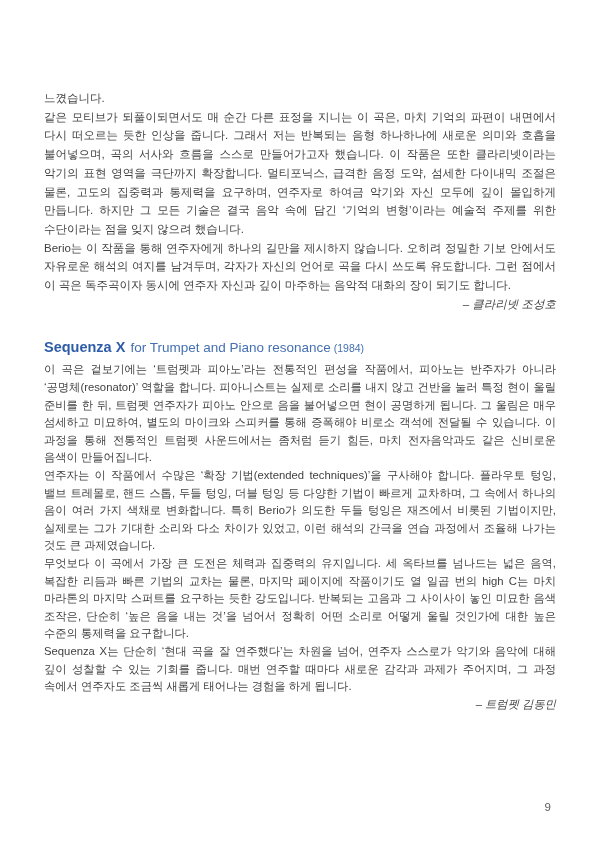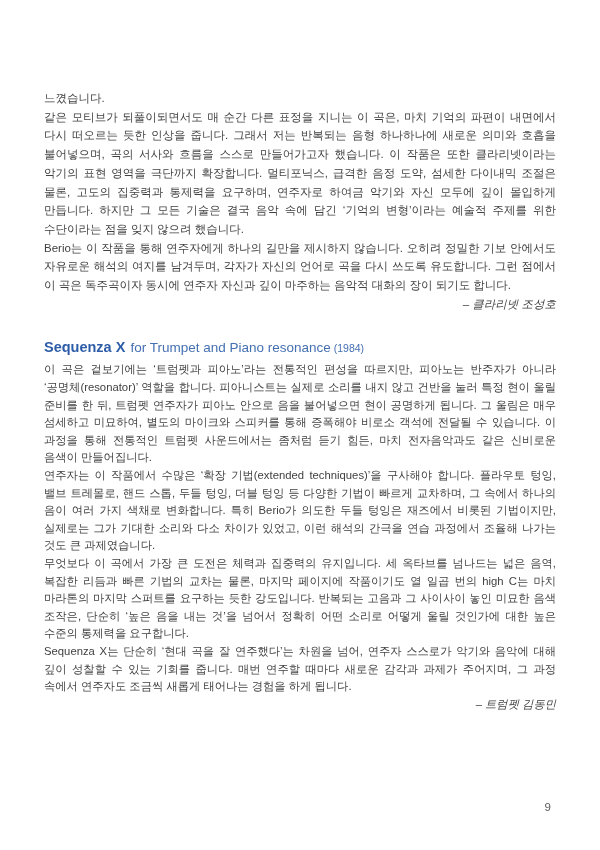--- a/index.html
+++ b/index.html
@@ -84,21 +84,21 @@
       <p>같은 모티브가 되풀이되면서도 매 순간 다른 표정을 지니는 이 곡은, 마치 기억의 파편이 내면에서 다시 떠오르는 듯한 인상을 줍니다. 그래서 저는 반복되는 음형 하나하나에 새로운 의미와 호흡을 불어넣으며, 곡의 서사와 흐름을 스스로 만들어가고자 했습니다. 이 작품은 또한 클라리넷이라는 악기의 표현 영역을 극단까지 확장합니다. 멀티포닉스, 급격한 음정 도약, 섬세한 다이내믹 조절은 물론, 고도의 집중력과 통제력을 요구하며, 연주자로 하여금 악기와 자신 모두에 깊이 몰입하게 만듭니다. 하지만 그 모든 기술은 결국 음악 속에 담긴 ‘기억의 변형’이라는 예술적 주제를 위한 수단이라는 점을 잊지 않으려 했습니다.</p>
       <p>Berio는 이 작품을 통해 연주자에게 하나의 길만을 제시하지 않습니다. 오히려 정밀한 기보 안에서도 자유로운 해석의 여지를 남겨두며, 각자가 자신의 언어로 곡을 다시 쓰도록 유도합니다. 그런 점에서 이 곡은 독주곡이자 동시에 연주자 자신과 깊이 마주하는 음악적 대화의 장이 되기도 합니다.</p>
       <p class="signoff">– 클라리넷 조성호</p>
     </div>
 
     <div class="piece-heading">
       <span class="piece-title">Sequenza X</span><span class="piece-subtitle">for Trumpet and Piano resonance</span><span class="piece-year">(1984)</span>
     </div>
 
     <div class="body-text sec2">
-      <p>이 곡은 겉보기에는 ‘트럼펫과 피아노’라는 전통적인 편성을 따르지만, 피아노는 반주자가 아니라 ‘공명체(resonator)’ 역할을 합니다. 피아니스트는 실제로 소리를 내지 않고 건반을 눌러 특정 현이 울릴 준비를 한 뒤, 트럼펫 연주자가 피아노 안으로 음을 불어넣으면 현이 공명하게 됩니다. 그 울림은 매우 섬세하고 미묘하여, 별도의 마이크와 스피커를 통해 증폭해야 비로소 객석에 전달될 수 있습니다. 이 과정을 통해 전통적인 트럼펫 사운드에서는 좀처럼 듣기 힘든, 마치 전자음악과도 같은 신비로운 음색이 만들어집니다.</p>
+      <p>이 곡은 겉보기에는 ‘트럼펫과 피아노’라는 전통적인 편성을 작품에서, 피아노는 반주자가 아니라 ‘공명체(resonator)’ 역할을 합니다. 피아니스트는 실제로 소리를 내지 않고 건반을 눌러 특정 현이 울릴 준비를 한 뒤, 트럼펫 연주자가 피아노 안으로 음을 불어넣으면 현이 공명하게 됩니다. 그 울림은 매우 섬세하고 미묘하여, 별도의 마이크와 스피커를 통해 증폭해야 비로소 객석에 전달될 수 있습니다. 이 과정을 통해 전통적인 트럼펫 사운드에서는 좀처럼 듣기 힘든, 마치 전자음악과도 같은 신비로운 음색이 만들어집니다.</p>
       <p>연주자는 이 작품에서 수많은 ‘확장 기법(extended techniques)’을 구사해야 합니다. 플라우토 텅잉, 밸브 트레몰로, 핸드 스톱, 두들 텅잉, 더블 텅잉 등 다양한 기법이 빠르게 교차하며, 그 속에서 하나의 음이 여러 가지 색채로 변화합니다. 특히 Berio가 의도한 두들 텅잉은 재즈에서 비롯된 기법이지만, 실제로는 그가 기대한 소리와 다소 차이가 있었고, 이런 해석의 간극을 연습 과정에서 조율해 나가는 것도 큰 과제였습니다.</p>
       <p>무엇보다 이 곡에서 가장 큰 도전은 체력과 집중력의 유지입니다. 세 옥타브를 넘나드는 넓은 음역, 복잡한 리듬과 빠른 기법의 교차는 물론, 마지막 페이지에 작품이기도 열 일곱 번의 high C는 마치 마라톤의 마지막 스퍼트를 요구하는 듯한 강도입니다. 반복되는 고음과 그 사이사이 놓인 미묘한 음색 조작은, 단순히 ‘높은 음을 내는 것’을 넘어서 정확히 어떤 소리로 어떻게 울릴 것인가에 대한 높은 수준의 통제력을 요구합니다.</p>
       <p>Sequenza X는 단순히 ‘현대 곡을 잘 연주했다’는 차원을 넘어, 연주자 스스로가 악기와 음악에 대해 깊이 성찰할 수 있는 기회를 줍니다. 매번 연주할 때마다 새로운 감각과 과제가 주어지며, 그 과정 속에서 연주자도 조금씩 새롭게 태어나는 경험을 하게 됩니다.</p>
       <p class="signoff">– 트럼펫 김동민</p>
     </div>
 
   </div>
 
   <div class="page-number">9</div>
 </div>

